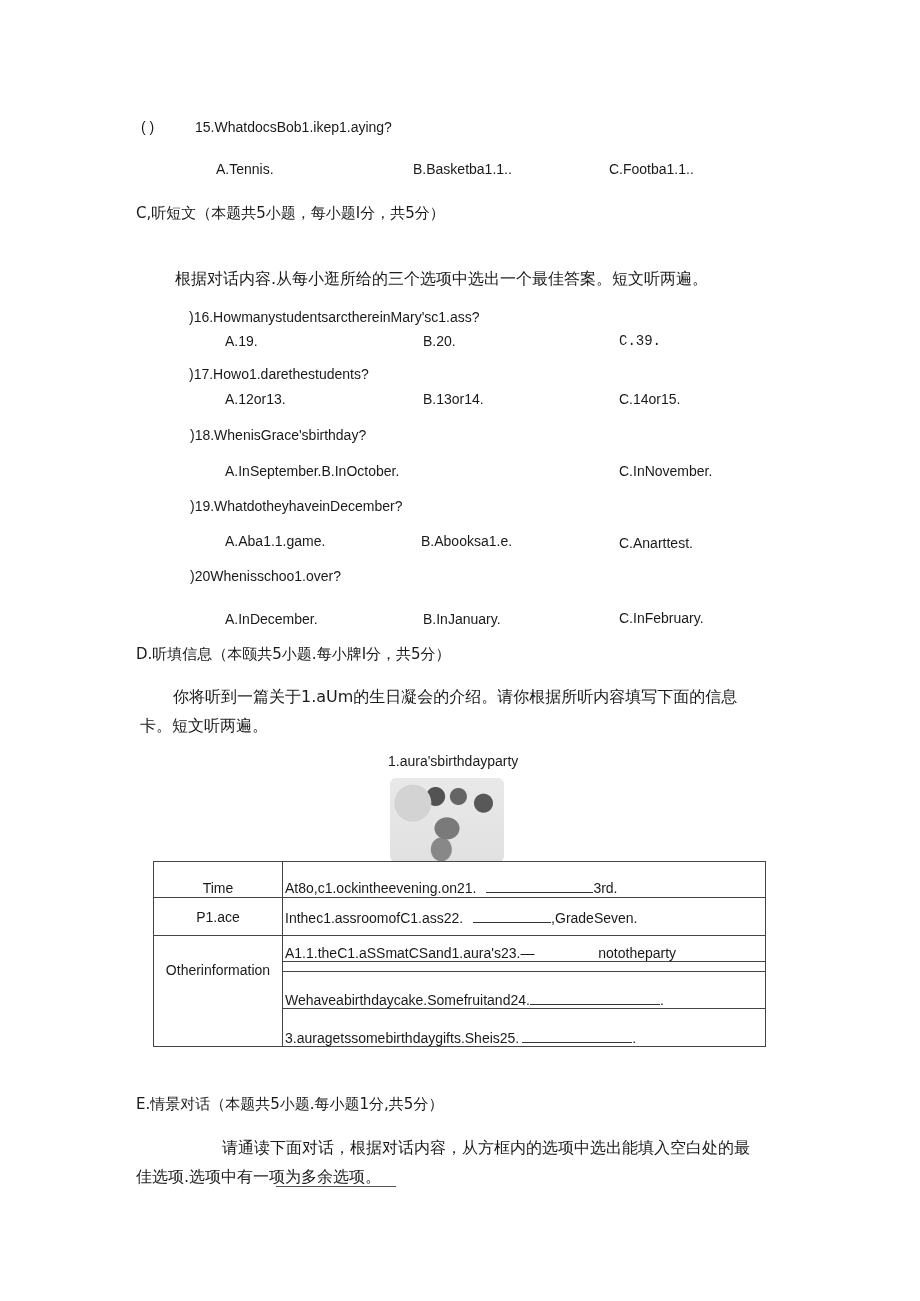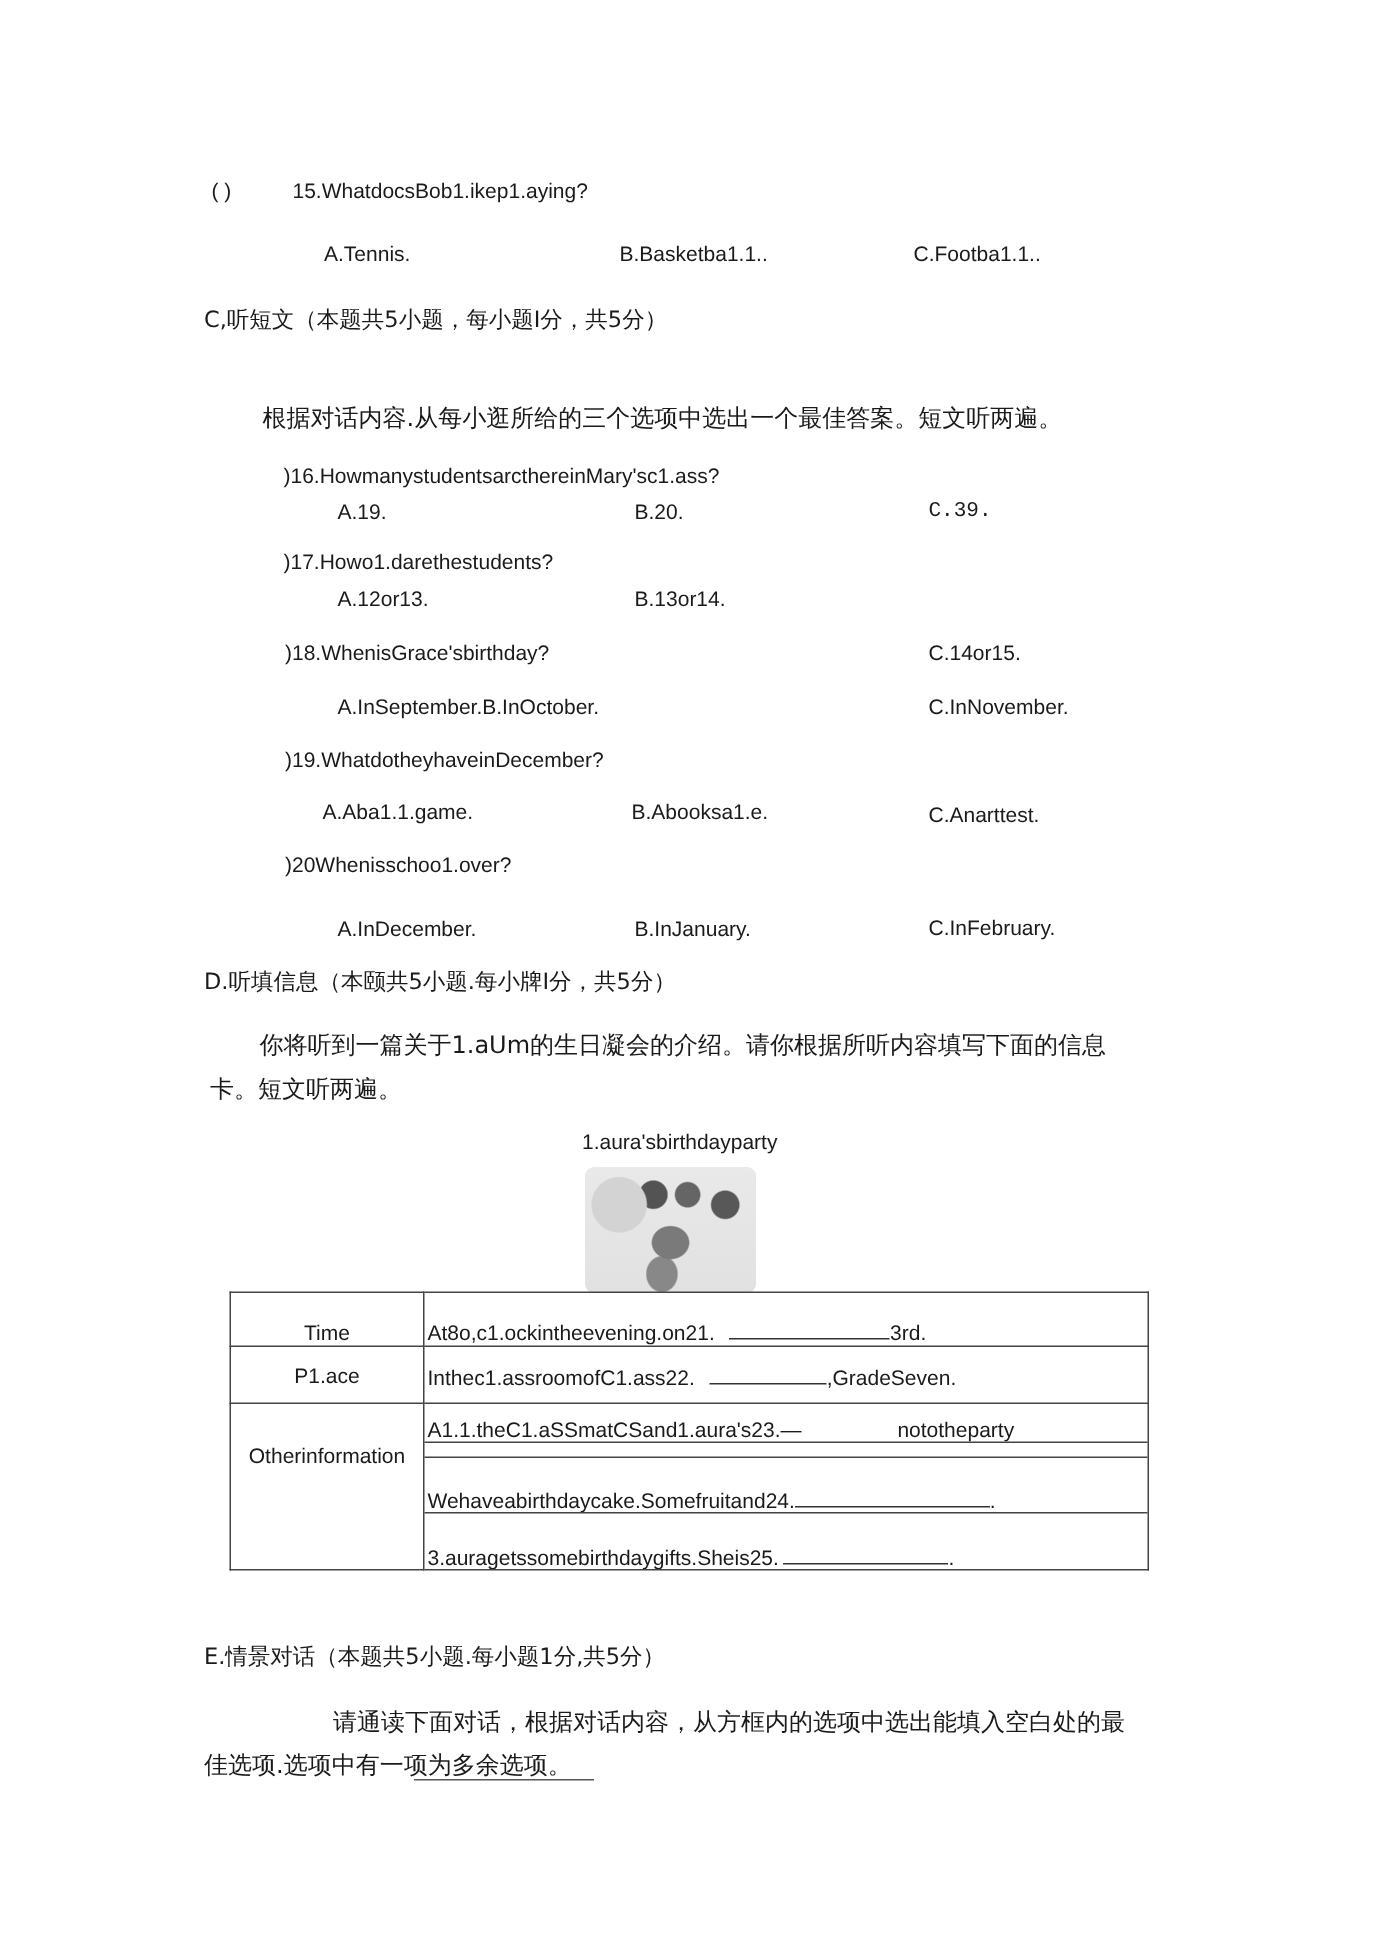--- a/index.html
+++ b/index.html
@@ -47,28 +47,28 @@
 <div class="abs t16 cn" style="left:175px; top:269px;">根据对话内容.从每小逛所给的三个选项中选出一个最佳答案。短文听两遍。</div>
 
 <div class="abs t14" style="left:189px; top:309px;">)16.HowmanystudentsarcthereinMary'sc1.ass?</div>
 <div class="abs t14" style="left:225px; top:333px;">A.19.</div>
 <div class="abs t14" style="left:423px; top:333px;">B.20.</div>
 <div class="abs t14" style="left:619px; top:333px;font-family:Liberation Mono, monospace;">C.39.</div>
 
 <div class="abs t14" style="left:189px; top:366px;">)17.Howo1.darethestudents?</div>
 <div class="abs t14" style="left:225px; top:391px;">A.12or13.</div>
 <div class="abs t14" style="left:423px; top:391px;">B.13or14.</div>
-<div class="abs t14" style="left:619px; top:391px;margin-top:36px;">C.14or15.</div>
+<div class="abs t14" style="left:619px; top:391px;">C.14or15.</div>
 
 <div class="abs t14" style="left:190px; top:427px;">)18.WhenisGrace'sbirthday?</div>
 <div class="abs t14" style="left:225px; top:463px;">A.InSeptember.B.InOctober.</div>
 <div class="abs t14" style="left:619px; top:463px;">C.InNovember.</div>
 
 <div class="abs t14" style="left:190px; top:498px;">)19.WhatdotheyhaveinDecember?</div>
-<div class="abs t14" style="left:215px; top:533px;">A.Aba1.1.game.</div>
+<div class="abs t14" style="left:225px; top:533px;">A.Aba1.1.game.</div>
 <div class="abs t14" style="left:421px; top:533px;">B.Abooksa1.e.</div>
 <div class="abs t14" style="left:619px; top:535px;">C.Anarttest.</div>
 
 <div class="abs t14" style="left:190px; top:568px;">)20Whenisschoo1.over?</div>
 <div class="abs t14" style="left:225px; top:611px;">A.InDecember.</div>
 <div class="abs t14" style="left:423px; top:611px;">B.InJanuary.</div>
 <div class="abs t14" style="left:619px; top:610px;">C.InFebruary.</div>
 
 <div class="abs t15 cn" style="left:136px; top:645px;">D.听填信息（本颐共5小题.每小牌I分，共5分）</div>
 <div class="abs t16 cn" style="left:173px; top:687px;">你将听到一篇关于1.aUm的生日凝会的介绍。请你根据所听内容填写下面的信息</div>

